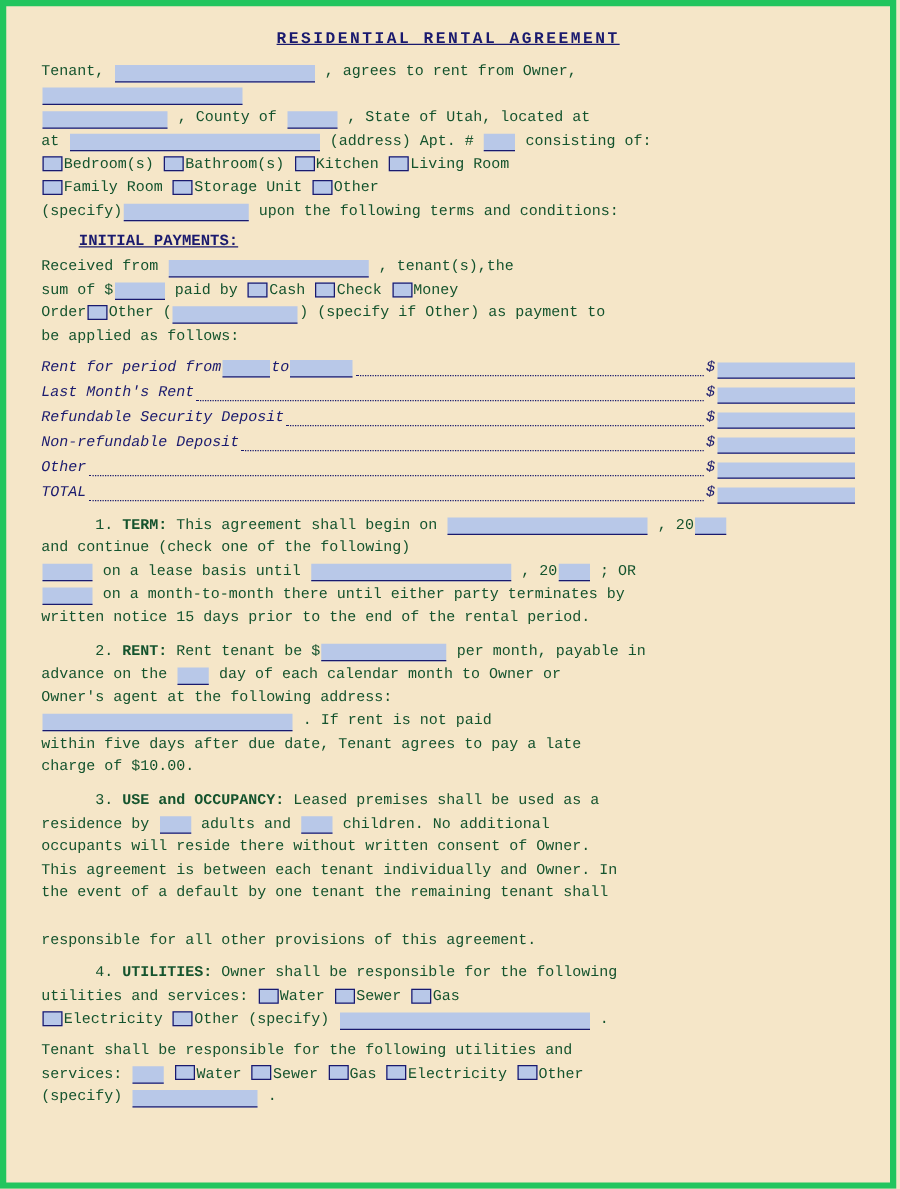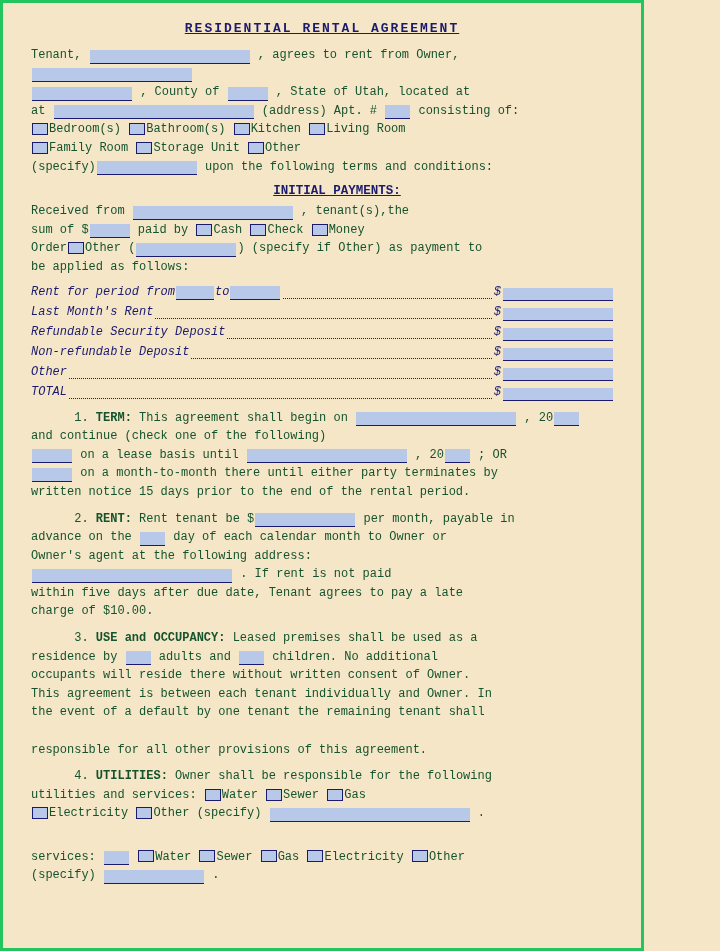--- a/index.html
+++ b/index.html
@@ -5,25 +5,25 @@
     * { margin: 0; padding: 0; box-sizing: border-box; }
     body {
       width: 720px;
       min-height: 951px;
       background: #f5e6c8;
       font-family: 'Courier New', Courier, monospace;
       font-size: 12px;
       color: #1a1a6e;
     }
     .page {
-      width: 644px;
+      width: 717px;
       min-height: 951px;
       background: #f5e6c8;
       padding: 18px 28px 18px 28px;
-      border: 3px solid #22c55e;
+      border: 5px solid #22c55e;
       position: relative;
     }
     .title {
       text-align: center;
       font-weight: bold;
       font-size: 13px;
       letter-spacing: 2px;
       margin-bottom: 10px;
       color: #1a1a6e;
       text-decoration: underline;
@@ -56,21 +56,20 @@
       line-height: 1.55;
       text-align: left;
       color: #14532d;
     }
     .section-title {
       font-weight: bold;
       text-decoration: underline;
       margin: 8px 0 4px 30px;
       font-size: 12.5px;
       color: #1a1a6e;
-      text-align: center;
     }
     .row-line {
       display: flex;
       align-items: flex-end;
       margin-bottom: 2px;
       line-height: 1.5;
       font-style: italic;
     }
     .dots {
       flex: 1;
@@ -265,20 +264,21 @@
     <span class="checkbox"></span><span>Sewer</span>
     <span class="checkbox"></span><span>Gas</span>
     <br>
     <span class="checkbox"></span><span>Electricity</span>
     <span class="checkbox"></span><span>Other (specify)</span>
     <span class="field field-xl"></span>
     <span>.</span>
   </p>
 
   <p class="para">
+    <span>Tenant shall be responsible for the following utilities and</span>
     <br>
     <span>services:</span>
     <span class="field field-xs"></span>
     <span class="checkbox"></span><span>Water</span>
     <span class="checkbox"></span><span>Sewer</span>
     <span class="checkbox"></span><span>Gas</span>
     <span class="checkbox"></span><span>Electricity</span>
     <span class="checkbox"></span><span>Other</span>
     <br>
     <span>(specify)</span>

